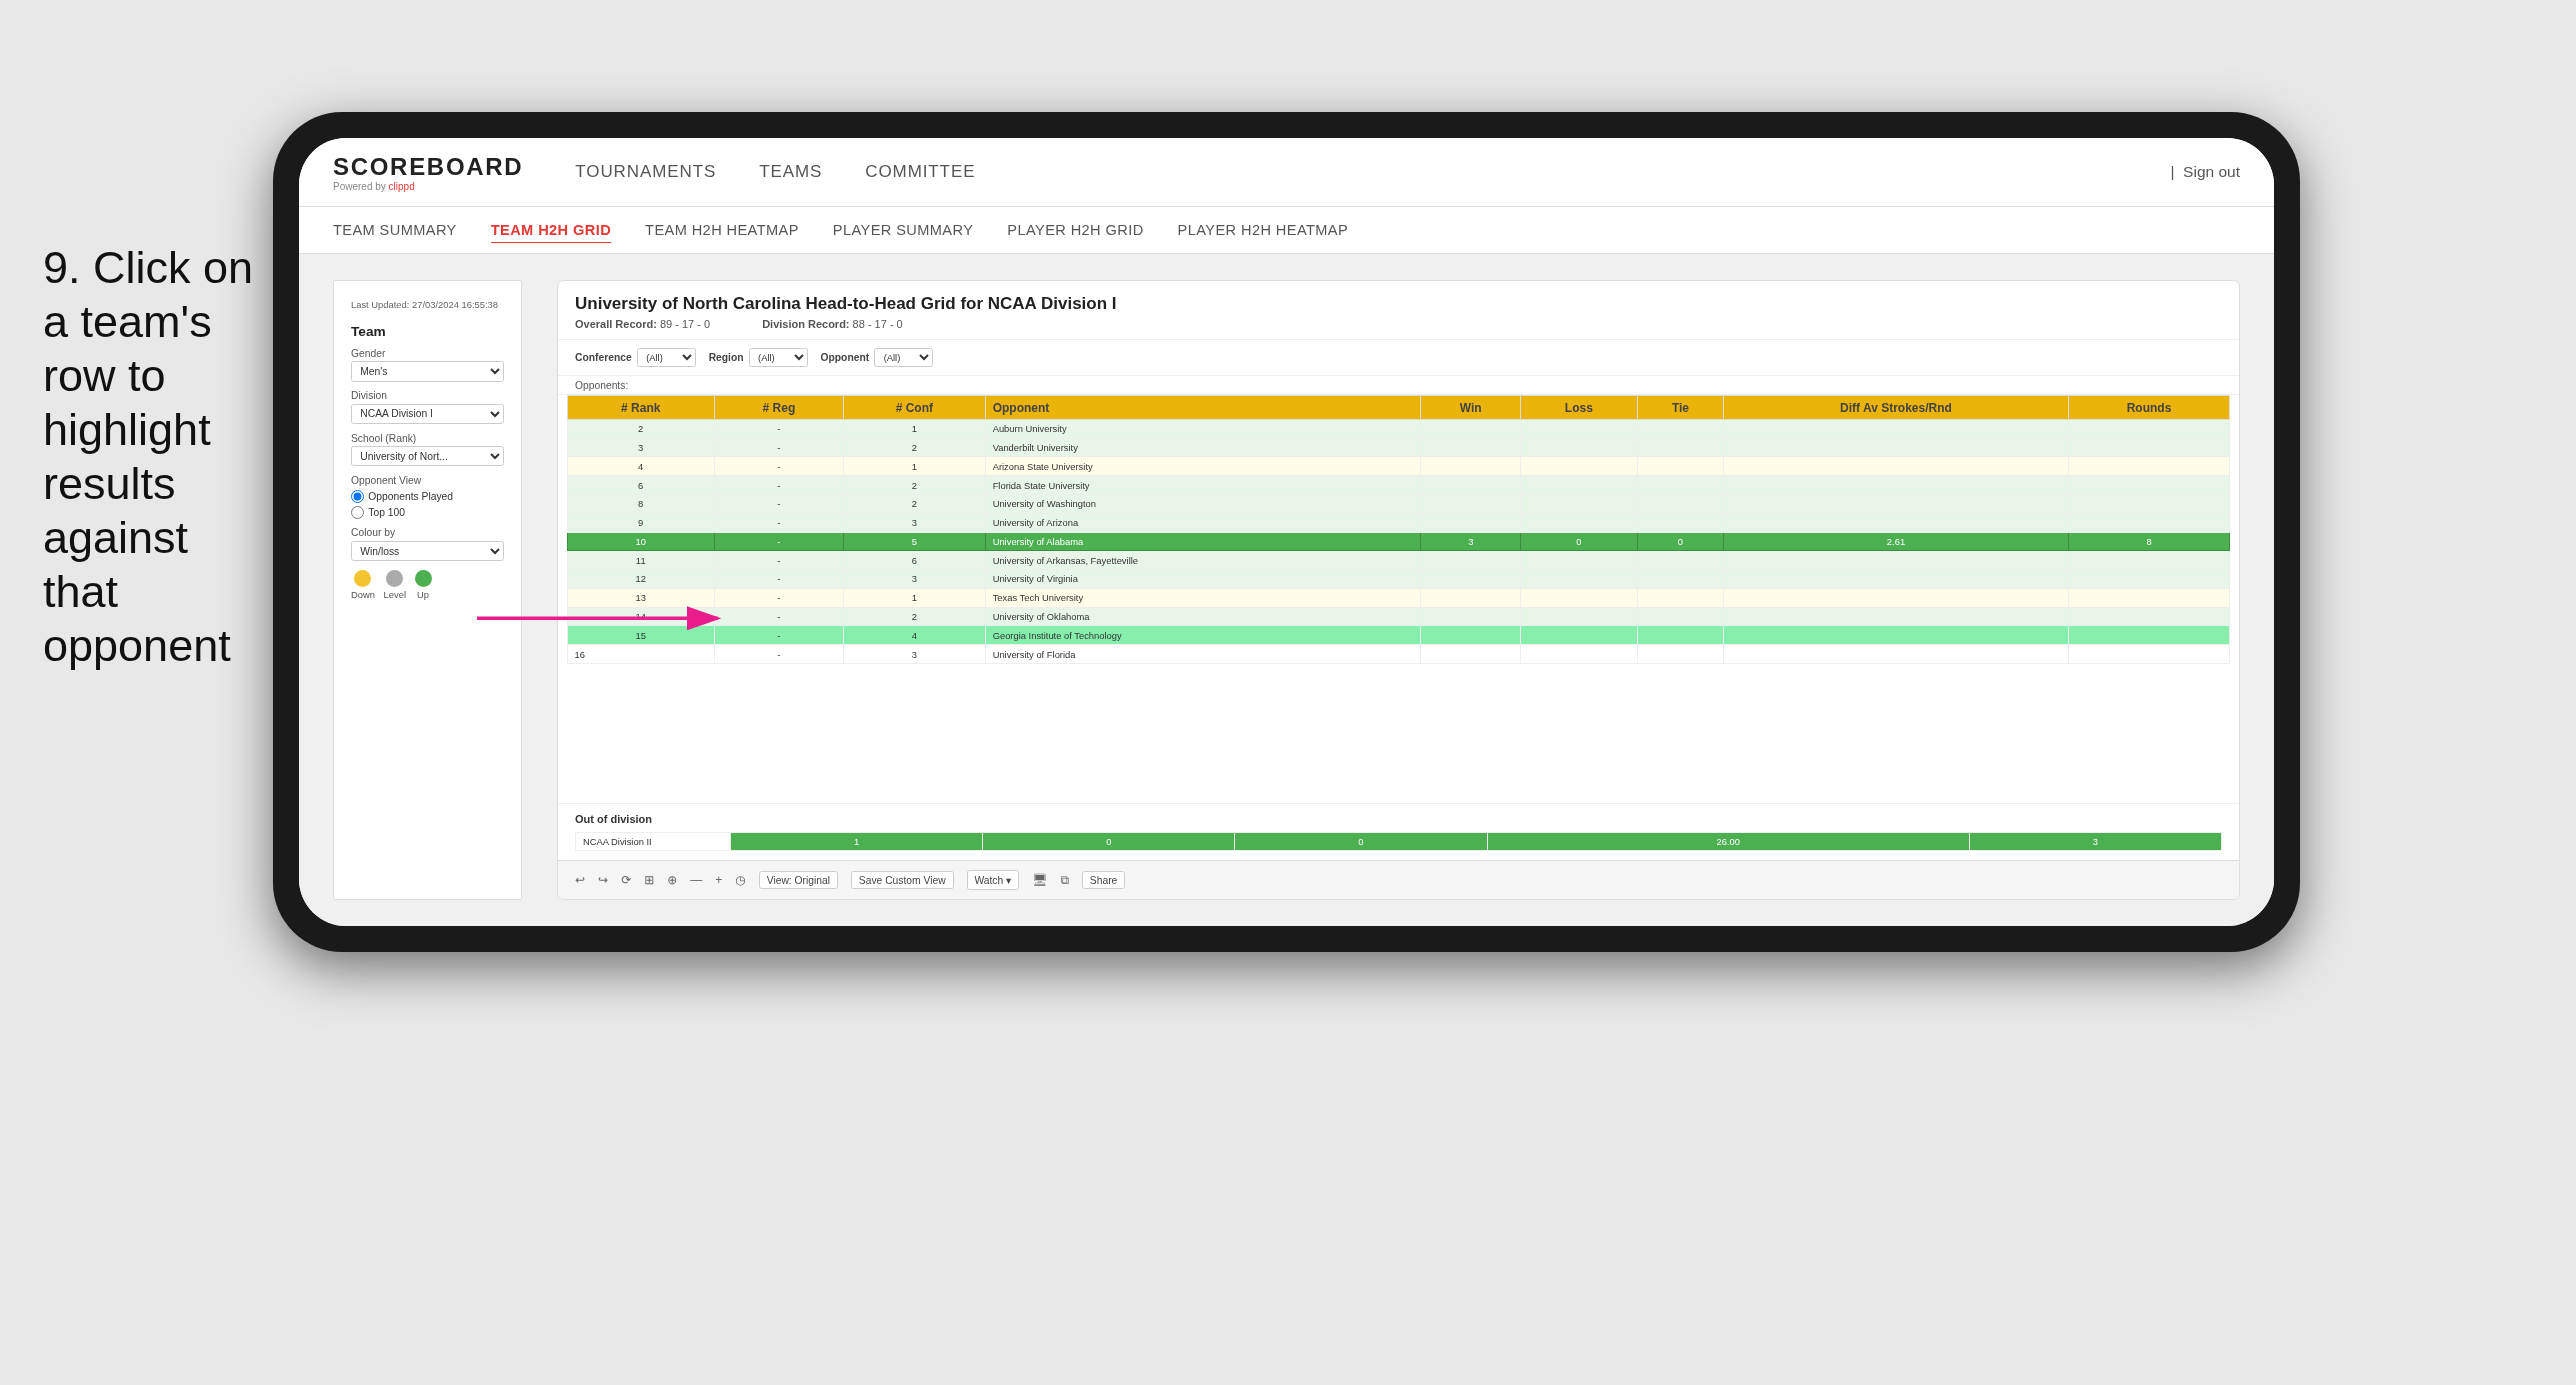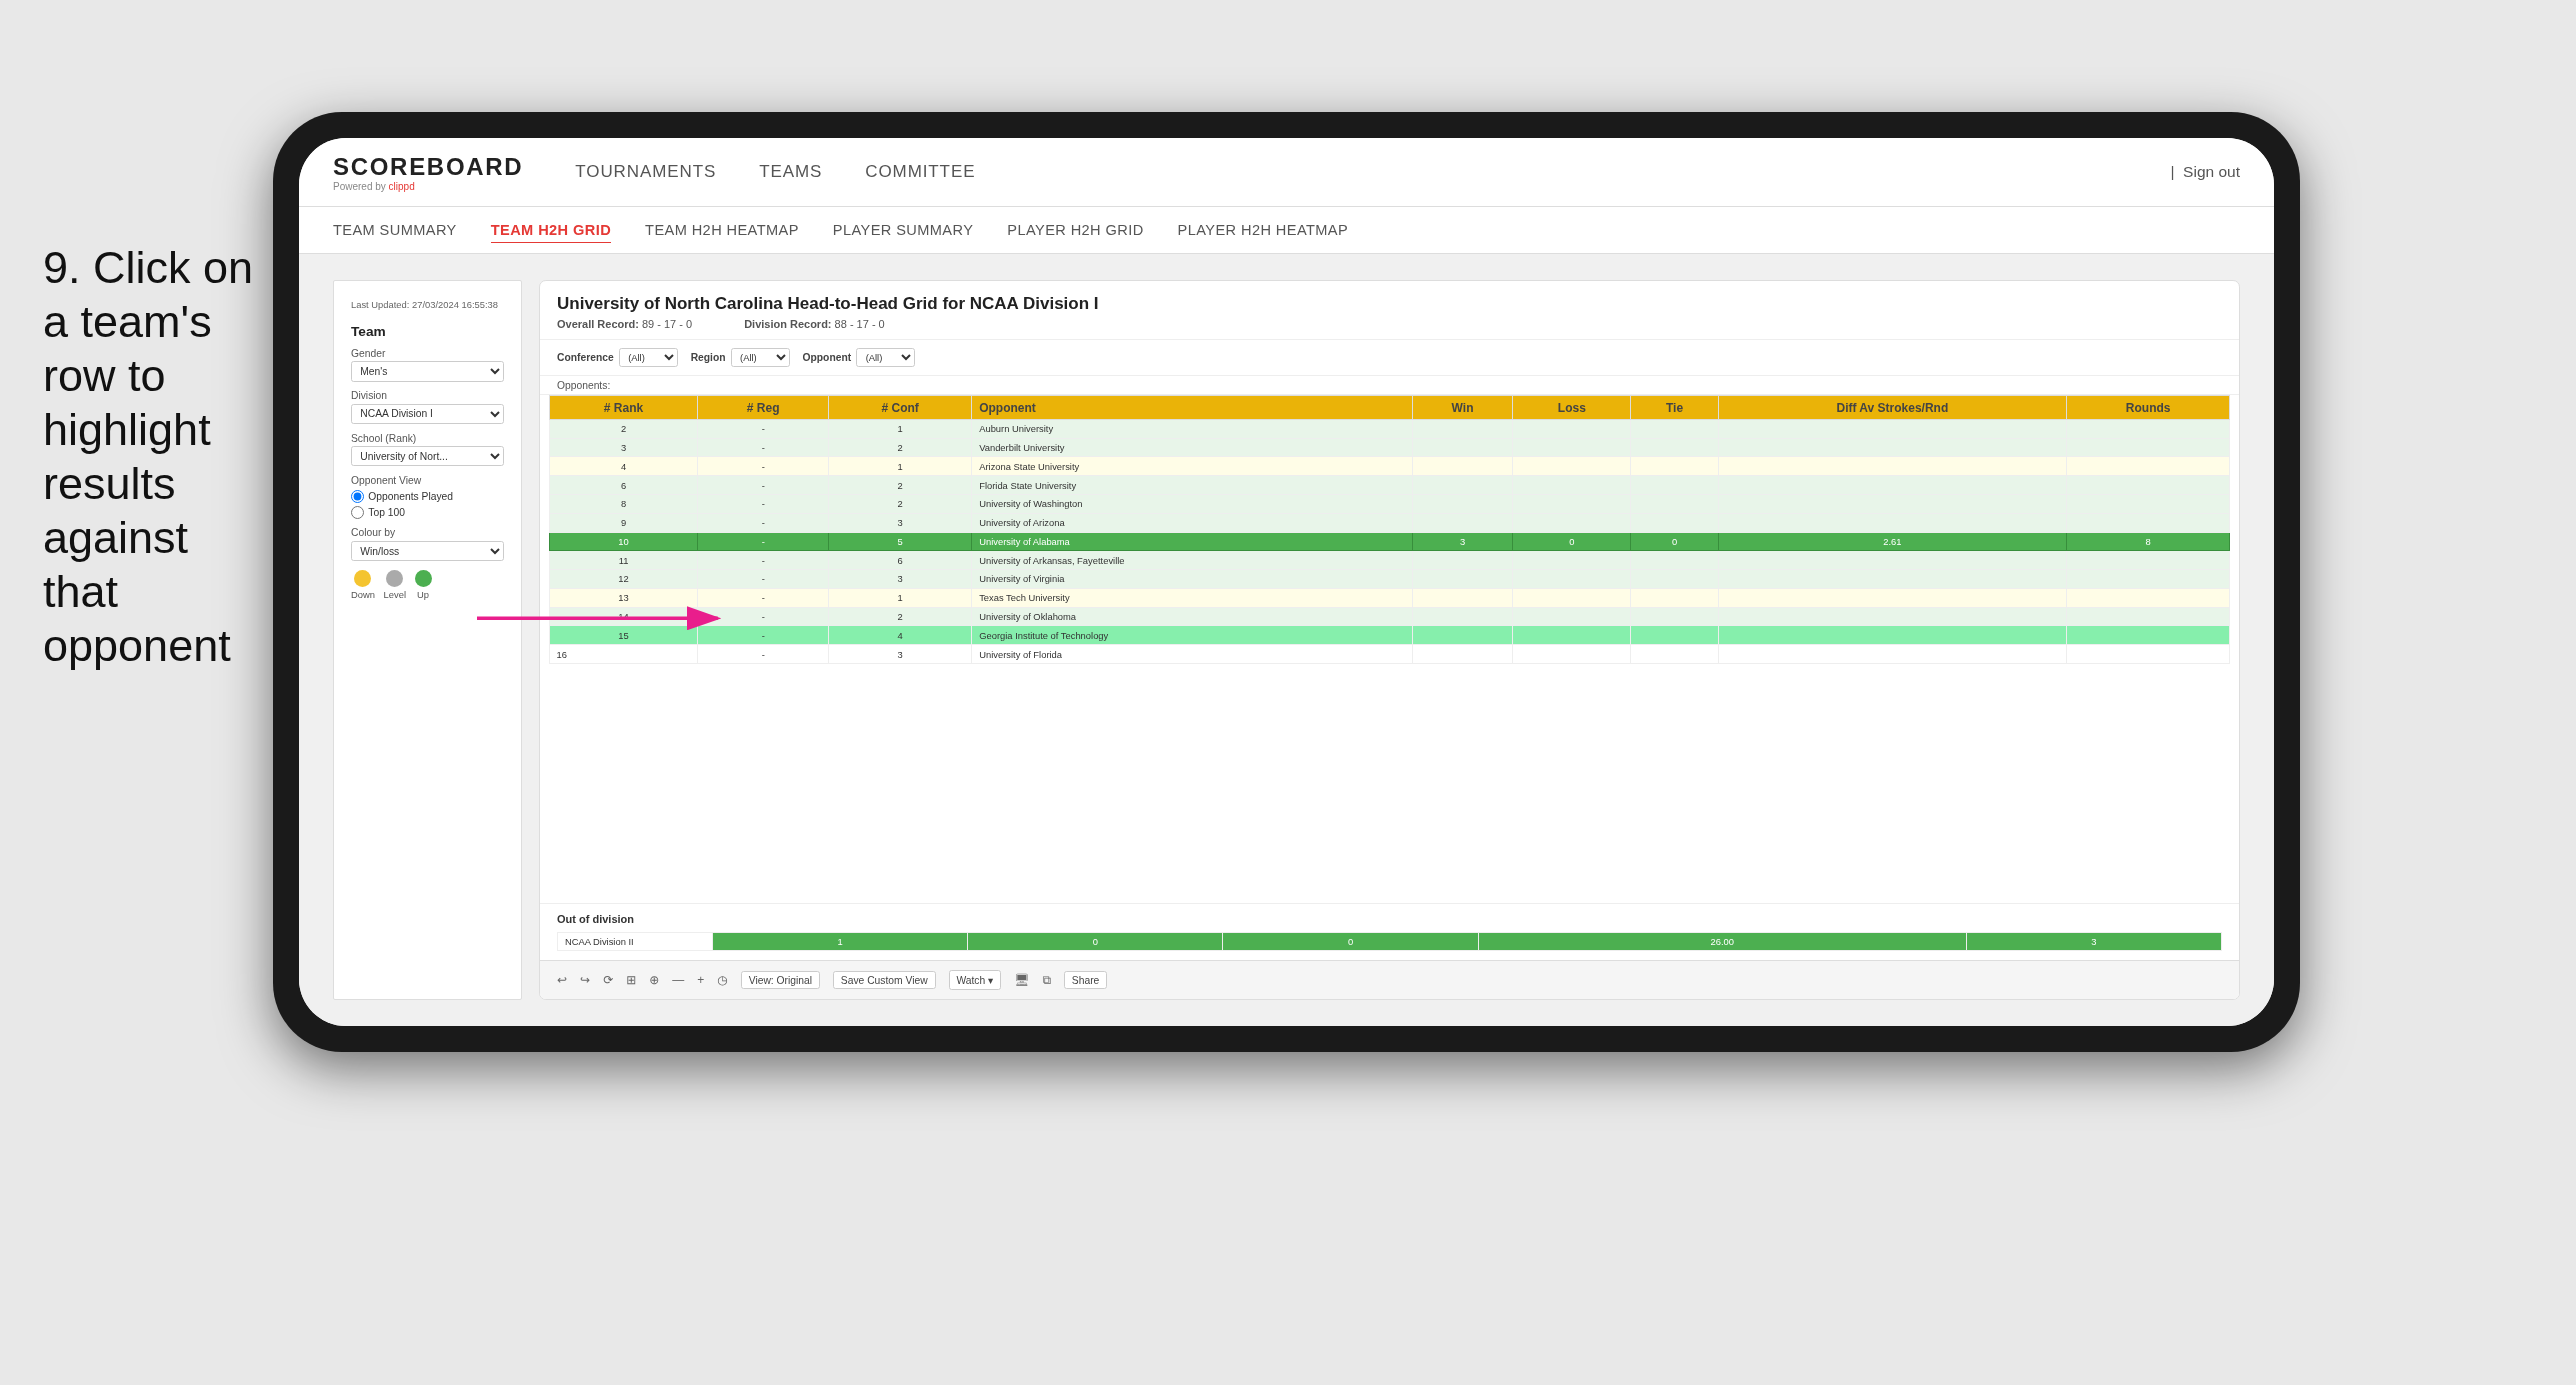--- a/index.html
+++ b/index.html
@@ -25,21 +25,21 @@
       line-height: 1.2;
       color: #111;
     }
 
     
     .tablet-frame {
       position: absolute;
       left: 273px;
       top: 112px;
       width: 2027px;
-      height: 940px;
+      height: 840px;
       background: #1a1a1a;
       border-radius: 69px;
       padding: 26px;
       box-shadow: 0 17px 52px rgba(0,0,0,0.5);
     }
 
     .tablet-screen {
       width: 100%;
       height: 100%;
       background: #f0f0f0;
@@ -217,20 +217,21 @@
 
     
     .main-panel {
       flex: 1;
       background: #fff;
       border: 0.9px solid #ddd;
       border-radius: 6.9px;
       display: flex;
       flex-direction: column;
       overflow: hidden;
+      margin-left: 18px;
     }
 
     .panel-header {
       padding: 13px 17px 8.6px;
       border-bottom: 0.9px solid #eee;
     }
 
     .panel-title {
       font-size: 17px;
       font-weight: 700;

